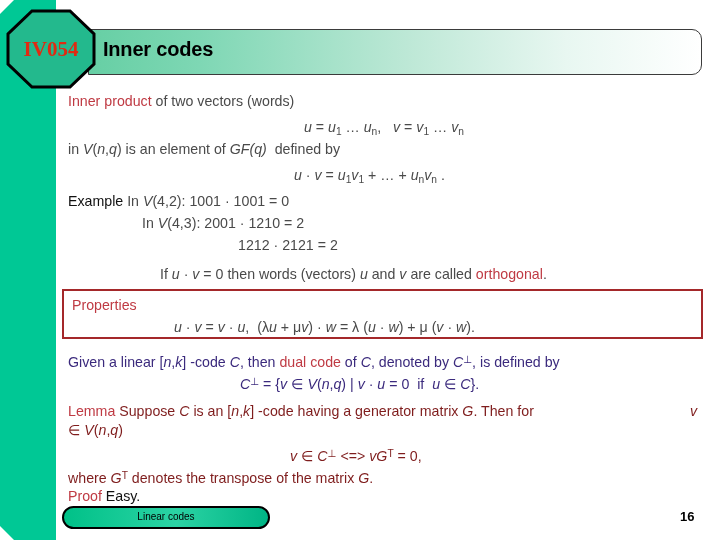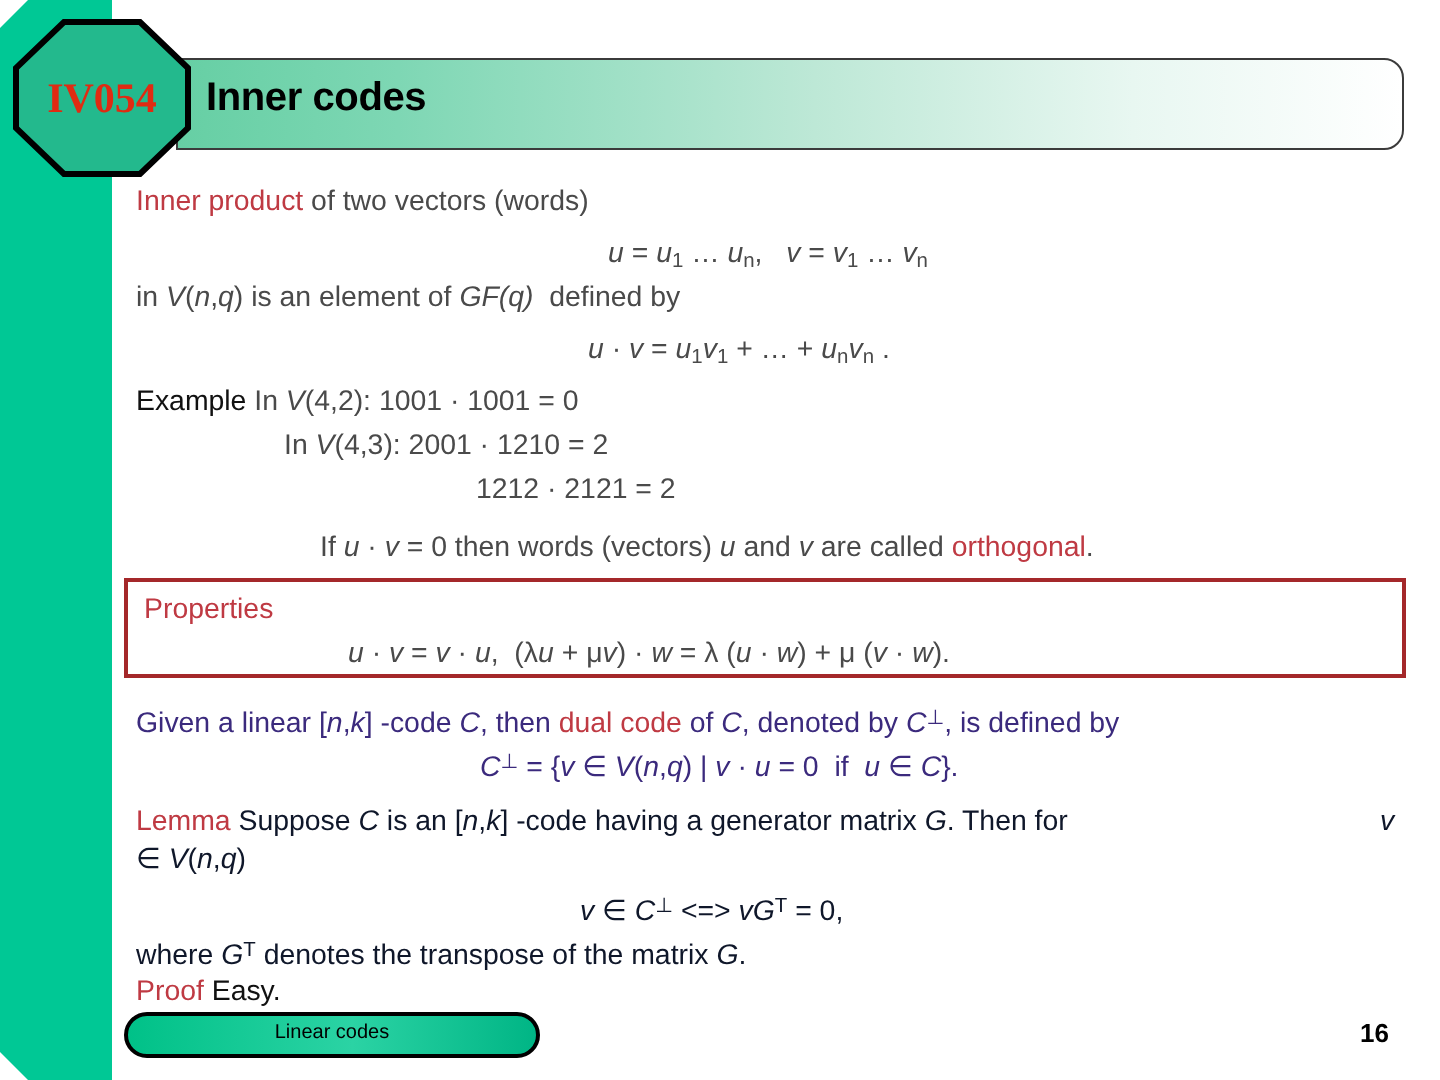--- a/index.html
+++ b/index.html
@@ -98,21 +98,21 @@
   .txt {
     position: absolute;
     font-size: 14.2px;
     line-height: 19px;
     white-space: nowrap;
   }
   .gray   { color: #4a4a4a; }
   .black  { color: #111111; }
   .red    { color: #bf3a43; }
   .indigo { color: #3b2a7d; }
-  .slate  { color: #0f172a; }
+  .slate  { color: #7f1d1d; }
   sub { font-size: 0.72em; vertical-align: -0.25em; }
   sup { font-size: 0.72em; vertical-align: 0.38em; }
   .ital { font-style: italic; }
 
   
   .props-box {
     position: absolute;
     left: 62px;
     top: 289px;
     width: 641px;

